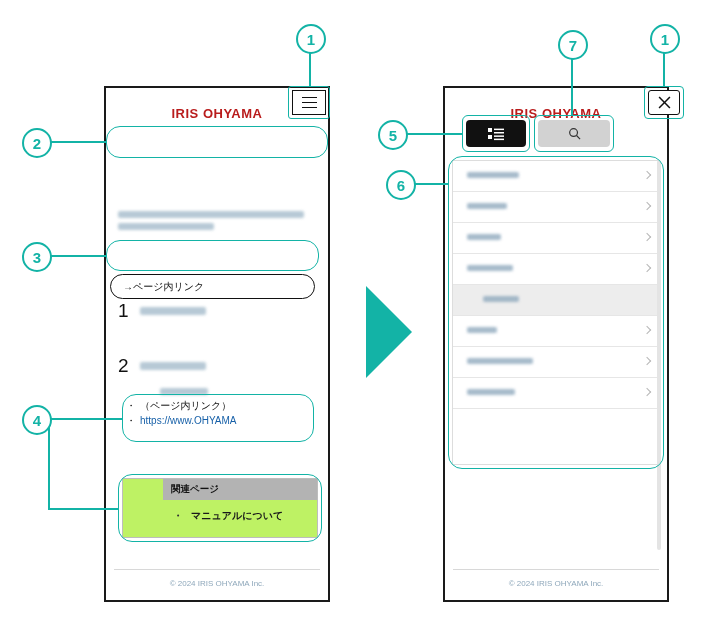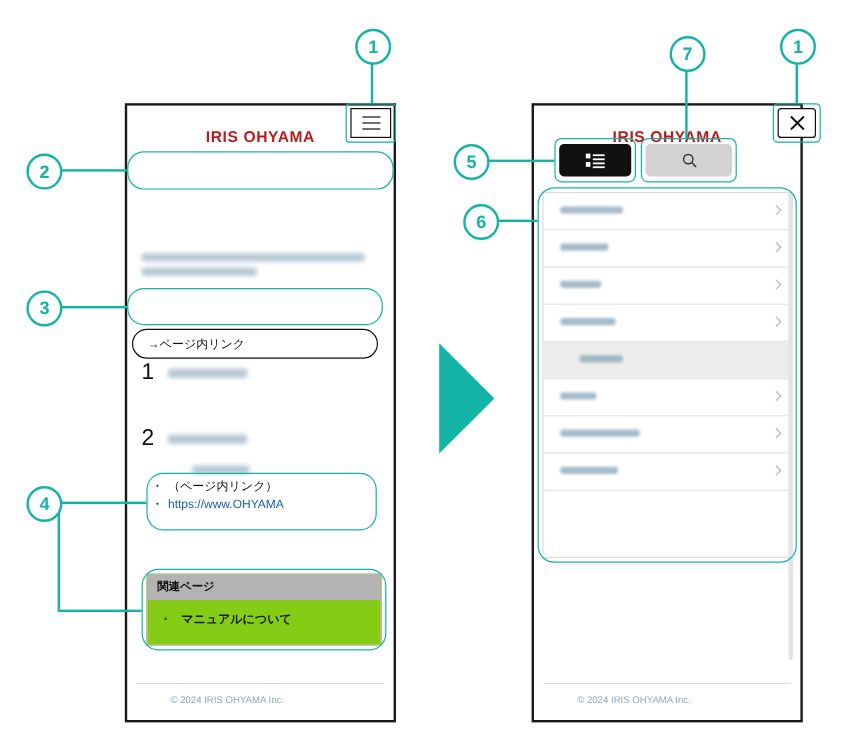--- a/index.html
+++ b/index.html
@@ -34,26 +34,26 @@
   #step1-no{left:118px;top:300px;}
   #step2-no{left:118px;top:355px;}
 
   
   #related-link-block{position:absolute;left:126px;top:398px;width:184px;height:40px;}
   .bullet-row{display:flex;align-items:flex-start;font-size:10px;color:#111;line-height:15px;}
   .bullet-row .dot{margin-right:4px;}
   .link-blue{color:#1760a8;}
 
   
-  #related-panel{position:absolute;left:122px;top:478px;width:196px;height:60px;border:1px solid #bdbdbd;box-sizing:border-box;background:#84cc16;}
+  #related-panel{position:absolute;left:122px;top:478px;width:196px;height:60px;border:1px solid #bdbdbd;box-sizing:border-box;background:#bef264;padding-left:40px;}
   #related-panel .hdr{background:#b3b3b3;color:#111;font-size:9.5px;padding:4px 8px;font-weight:bold;}
   #related-panel .row{display:flex;align-items:center;font-size:10px;color:#1a1a1a;padding:9px 10px;font-weight:bold;}
   #related-panel .row .dot{margin-right:8px;color:#333;}
 
-  .footer{position:absolute;width:100%;text-align:left;font-size:8px;color:#8fa8bb;filter:blur(.4px);margin-left:36px;}
+  .footer{position:absolute;width:100%;text-align:center;font-size:8px;color:#8fa8bb;filter:blur(.4px);}
 
   
   #menu-tab-button{position:absolute;left:466px;top:120px;width:60px;height:27px;background:#111;border-radius:4px;display:flex;align-items:center;justify-content:center;}
   #menu-tab-button svg{width:16px;height:14px;}
   #search-tab-button{position:absolute;left:538px;top:120px;width:72px;height:27px;background:#d2d2d2;border-radius:4px;display:flex;align-items:center;justify-content:center;}
   #search-tab-button svg{width:13px;height:13px;}
 
   #menu-list{position:absolute;left:452px;top:160px;width:208px;height:305px;border:1px solid #ddd;box-sizing:border-box;background:#fff;}
   #menu-list .mrow{position:relative;height:30px;border-bottom:1px solid #e6e6e6;}
   #menu-list .mrow.sub{background:#ededed;}

